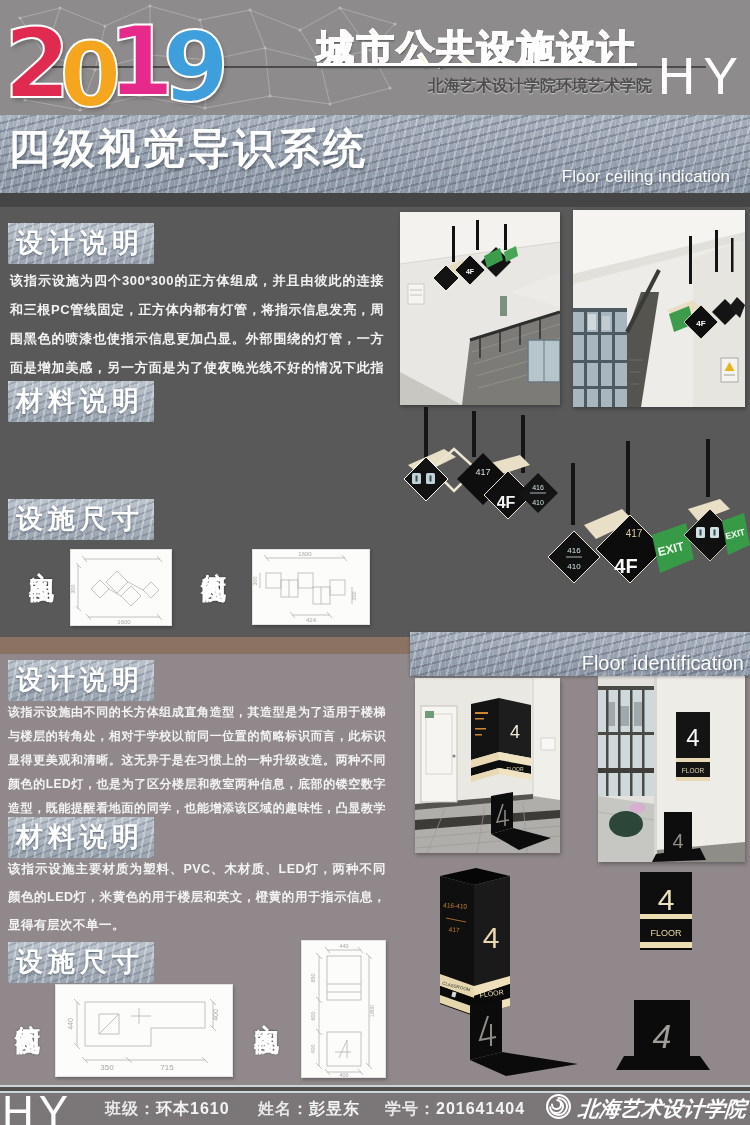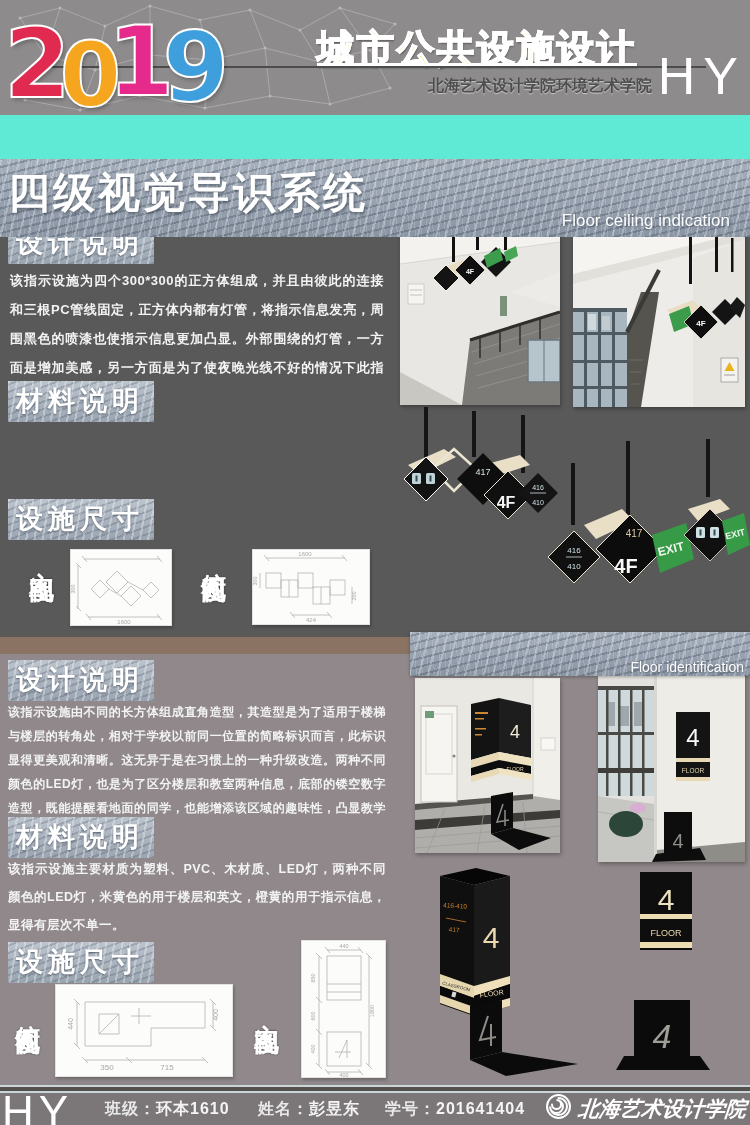--- a/index.html
+++ b/index.html
@@ -24,36 +24,36 @@
             text-shadow:0 1px 1px rgba(255,255,255,.55);white-space:nowrap;}
   .hy{position:absolute;right:4px;top:46px;font-size:52px;color:#fff;letter-spacing:8px;font-weight:normal;}
 
   
   .marble{background-color:#97a2ae;
     background-image:
       repeating-linear-gradient(104deg, rgba(255,255,255,.25) 0 2px, rgba(0,0,0,0) 2px 9px),
       repeating-linear-gradient(-14deg, rgba(56,64,82,.30) 0 2px, rgba(0,0,0,0) 2px 8px),
       repeating-linear-gradient(86deg, rgba(255,255,255,.16) 0 1px, rgba(0,0,0,0) 1px 6px),
       linear-gradient(180deg,#a6b0bd,#8a95a4);}
-  .banner1{position:absolute;left:0;top:115px;width:750px;height:78px;z-index:2;margin-top:44px;}
+  .banner1{position:absolute;left:0;top:115px;width:750px;height:78px;z-index:2;}
   .b1-title{position:absolute;left:8px;top:6px;font-size:42px;font-weight:bold;color:#fff;letter-spacing:3px;
             text-shadow:1px 2px 3px rgba(40,50,60,.5);white-space:nowrap;}
   .b1-zh{position:absolute;left:408px;top:22px;font-size:26px;font-weight:bold;color:#fff;letter-spacing:4px;
          text-shadow:1px 1px 2px rgba(40,50,60,.5);}
   .b1-en{position:absolute;right:20px;top:52px;font-size:17px;color:#fdfdfd;text-shadow:1px 1px 2px rgba(40,50,60,.5);}
   .darkstrip{position:absolute;left:0;top:193px;width:750px;height:14px;background:#454545;}
 
   
   .sec1{position:absolute;left:0;top:207px;width:750px;height:430px;background:#595959;}
   .brownband{position:absolute;left:0;top:637px;width:750px;height:17px;background:#8b7363;}
   .sec2{position:absolute;left:0;top:654px;width:750px;height:431px;background:#90888a;}
   .banner2{position:absolute;left:410px;top:-22px;width:340px;height:44px;z-index:3;box-shadow:0 1px 3px rgba(0,0,0,.3);}
   .b2-zh{position:absolute;left:42px;top:2px;font-size:28px;font-weight:bold;color:#fff;letter-spacing:4px;
          text-shadow:1px 1px 2px rgba(40,50,60,.5);}
-  .b2-en{position:absolute;right:6px;bottom:1px;font-size:14px;color:#fdfdfd;text-shadow:1px 1px 2px rgba(40,50,60,.5);}
+  .b2-en{position:absolute;right:6px;bottom:1px;font-size:20px;color:#fdfdfd;text-shadow:1px 1px 2px rgba(40,50,60,.5);}
 
   .chip{display:inline-block;position:absolute;color:#fff;font-weight:bold;font-size:27px;letter-spacing:5px;
         padding:2px 10px 3px 8px;text-shadow:0 1px 2px rgba(70,80,95,.8);
         background-color:#aeb7c1;
         background-image:
           repeating-linear-gradient(100deg, rgba(255,255,255,.3) 0 2px, rgba(0,0,0,0) 2px 8px),
           repeating-linear-gradient(-20deg, rgba(70,80,100,.25) 0 2px, rgba(0,0,0,0) 2px 7px),
           linear-gradient(180deg,#bcc4cd,#9aa5b1);}
   .para{position:absolute;color:#f3f3f3;font-weight:bold;text-align:justify;letter-spacing:.5px;}
   .p1{left:10px;top:59px;width:374px;font-size:13px;line-height:29px;}

